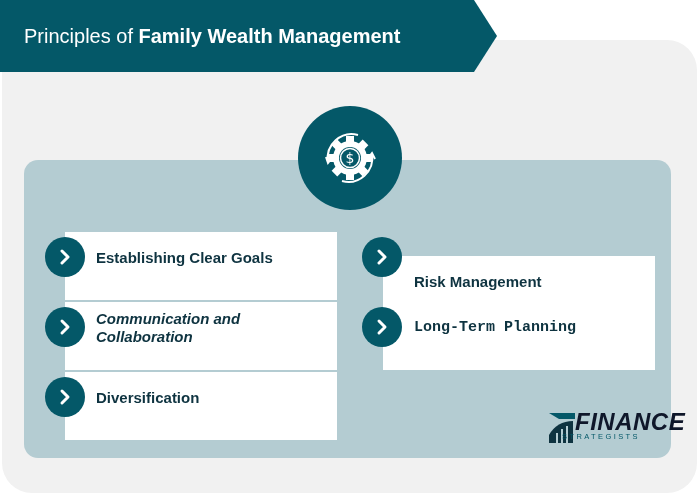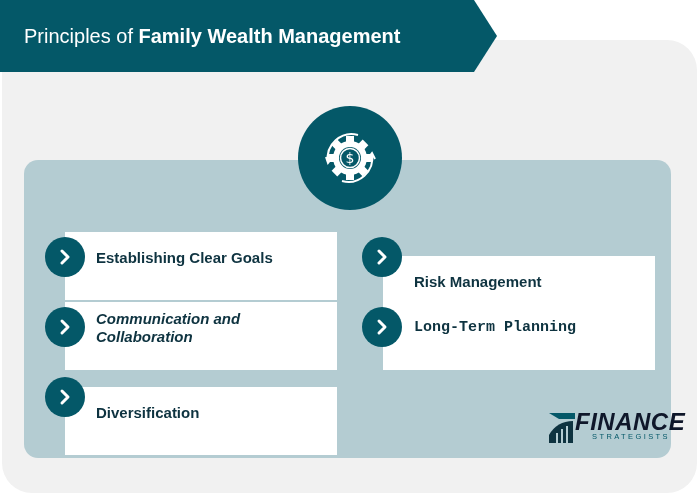--- a/index.html
+++ b/index.html
@@ -44,21 +44,21 @@
     color: #0e3340; font-weight: bold; font-size: 15px; line-height: 18px;
   }
   .logo {
     position: absolute; left: 549px; top: 412px; width: 110px; height: 32px;
   }
   .logo-name {
     position: absolute; left: 26px; top: 0; font-size: 24px; font-weight: bold;
     color: #0f172a; letter-spacing: 0.5px; line-height: 20px; font-style: italic;
   }
   .logo-sub {
-    position: absolute; left: 43px; top: 20px; font-size: 7.5px; color: #045868;
+    position: absolute; left: 13px; top: 20px; font-size: 7.5px; color: #045868;
     letter-spacing: 2.4px; line-height: 9px; text-align: right;
   }
 </style>
 </head>
 <body>
 
 <div class="outer-card"></div>
 
 <div class="title-banner">
   <div class="title-text">
@@ -104,21 +104,21 @@
 
 <div class="item-box" style="left:65px; top:302px;font-style:italic;">
   <div class="item-label">Communication and Collaboration</div>
 </div>
 <div class="item-circle" style="left:45px; top:307px;">
   <svg width="18" height="18" viewBox="0 0 18 18">
       <path d="M6 3 L12 9 L6 15" fill="none" stroke="#fff" stroke-width="3" stroke-linecap="round" stroke-linejoin="round"></path>
     </svg>
 </div>
 
-<div class="item-box" style="left:65px; top:387px;">
+<div class="item-box" style="left:65px; top:372px;">
   <div class="item-label">Diversification</div>
 </div>
 <div class="item-circle" style="left:45px; top:377px;">
   <svg width="18" height="18" viewBox="0 0 18 18">
       <path d="M6 3 L12 9 L6 15" fill="none" stroke="#fff" stroke-width="3" stroke-linecap="round" stroke-linejoin="round"></path>
     </svg>
 </div>
 
 <div class="item-box" style="left:383px; top:232px;margin-top:24px;">
   <div class="item-label">Risk Management</div>

